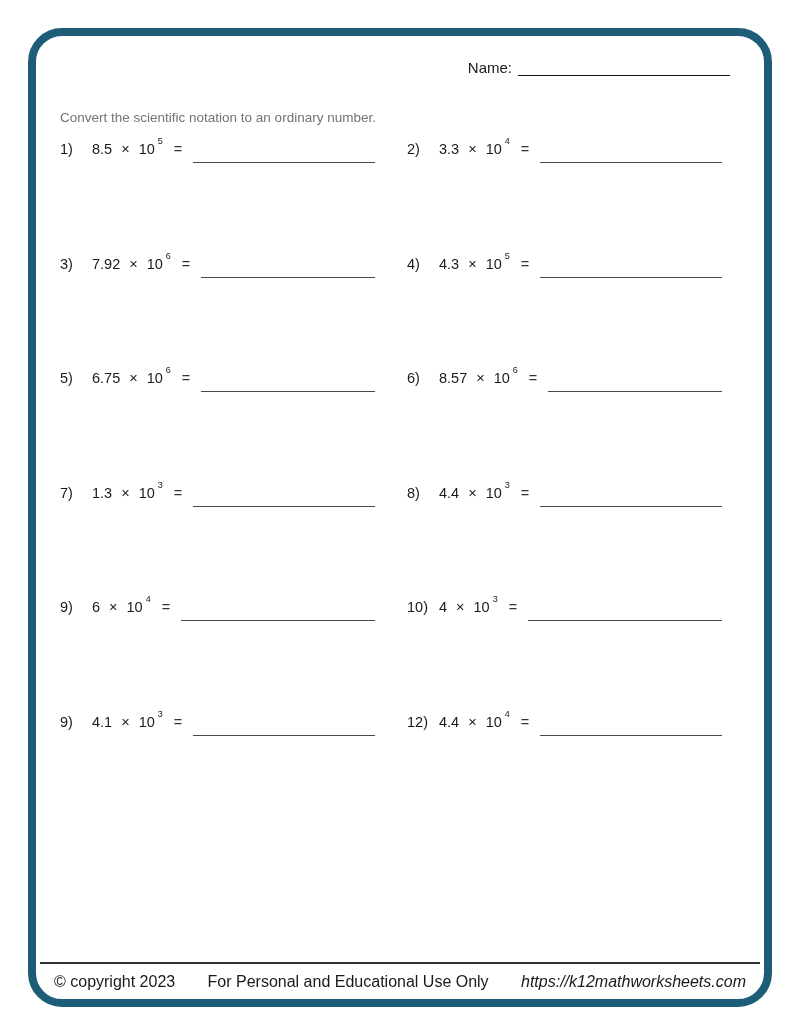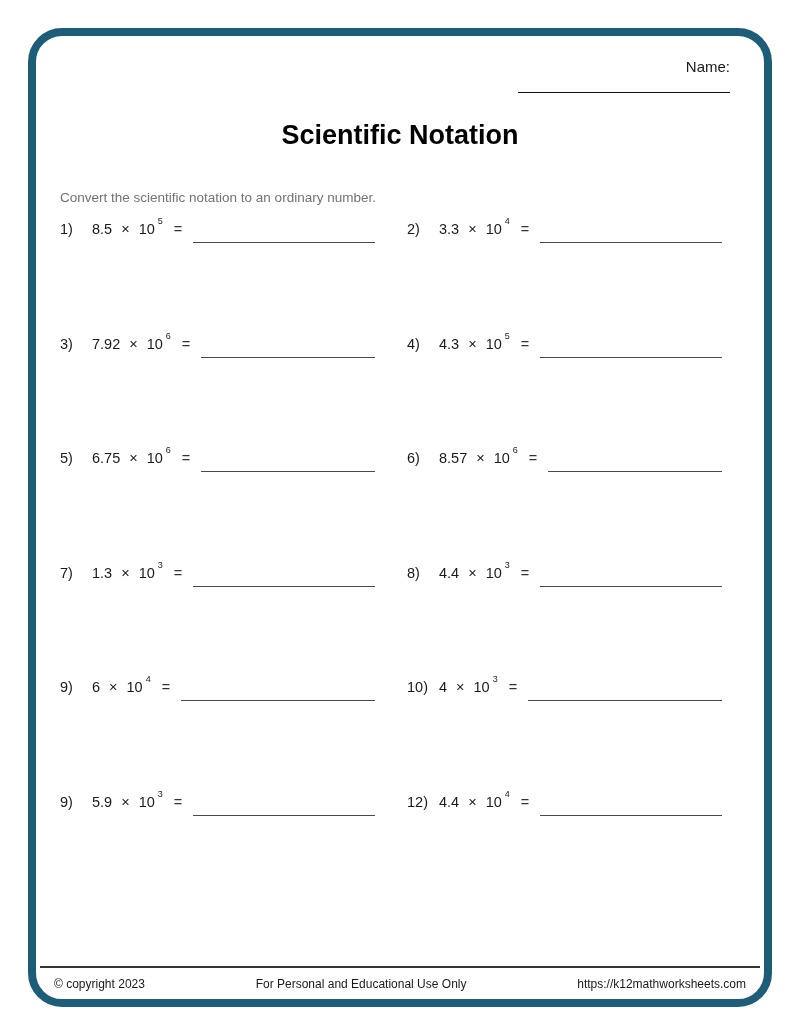--- a/index.html
+++ b/index.html
@@ -5,21 +5,21 @@
   * { margin:0; padding:0; box-sizing:border-box; }
   html,body { background:#fff; }
   body { font-family:"Liberation Sans", sans-serif; color:#111; }
   .page { position:relative; width:800px; height:1035px; background:#fff; overflow:hidden; }
   .frame {
     position:absolute; left:28px; top:28px; right:28px; bottom:28px;
     border:8px solid #1d5d77; border-radius:34px; background:#fff;
   }
   .name-row {
     margin:22px 34px 0 0; text-align:right; font-size:15px; color:#1a1a1a;
-    display:flex; justify-content:flex-end; align-items:flex-end;flex-direction:column;
+    display:flex; justify-content:flex-end; align-items:flex-end;
   }
   .name-blank {
     display:inline-block; width:212px; height:18px;
     border-bottom:1.5px solid #111; margin-left:6px;
   }
   .title { margin-top:22px; text-align:center; font-size:27px; font-weight:bold; line-height:41px; color:#000; }
   .instruction { margin:34px 0 0 24px; font-size:13.5px; color:#737373; }
   .problems {
     margin:16px 24px 0 24px;
     display:grid; grid-template-columns:1fr 1fr; column-gap:14px;
@@ -30,38 +30,37 @@
   .coef { flex:0 0 auto; }
   .times { margin:0 9px; flex:0 0 auto; }
   .base { flex:0 0 auto; }
   .exp { font-size:9px; position:relative; top:-5px; margin-left:3px; flex:0 0 auto; }
   .eq { margin-left:11px; margin-right:3px; flex:0 0 auto; color:#333; }
   .answer-line { flex:1 1 auto; height:22px; border-bottom:1.5px solid #4a4a4a; margin-left:8px; }
   .footer {
     position:absolute; left:4px; right:4px; bottom:8px;
     border-top:2px solid #333; padding:9px 14px 0 14px;
     display:flex; justify-content:space-between; align-items:baseline;
-    font-size:12px; color:#1a1a1a;
+    font-size:16px; color:#1a1a1a;
   }
   .footer .mid { text-align:left; }
-  .footer .site { text-align:right; }
+  .footer .site { text-align:right;font-style:italic; }
 </style>
 </head>
 <body>
 
 <div class="page">
   <div class="frame" style="border-color: rgb(29, 93, 119);">
 
     <div class="name-row">
       <span>Name:</span>
       <span class="name-blank"></span>
     </div>
 
     <div class="title">
-      <div>Scientific Notation</div>
     </div>
 
     <div class="instruction">Convert the scientific notation to an ordinary number.</div>
 
     <div class="problems">
 
       <div class="problem">
         <span class="pnum">1)</span>
         <span class="coef">8.5</span>
         <span class="times">×</span>
@@ -156,21 +155,21 @@
         <span class="coef">4</span>
         <span class="times">×</span>
         <span class="base">10</span>
         <span class="exp">3</span>
         <span class="eq">=</span>
         <span class="answer-line"></span>
       </div>
 
       <div class="problem">
         <span class="pnum">9)</span>
-        <span class="coef">5.9</span>
+        <span class="coef">4.1</span>
         <span class="times">×</span>
         <span class="base">10</span>
         <span class="exp">3</span>
         <span class="eq">=</span>
         <span class="answer-line"></span>
       </div>
 
       <div class="problem">
         <span class="pnum">12)</span>
         <span class="coef">4.4</span>

